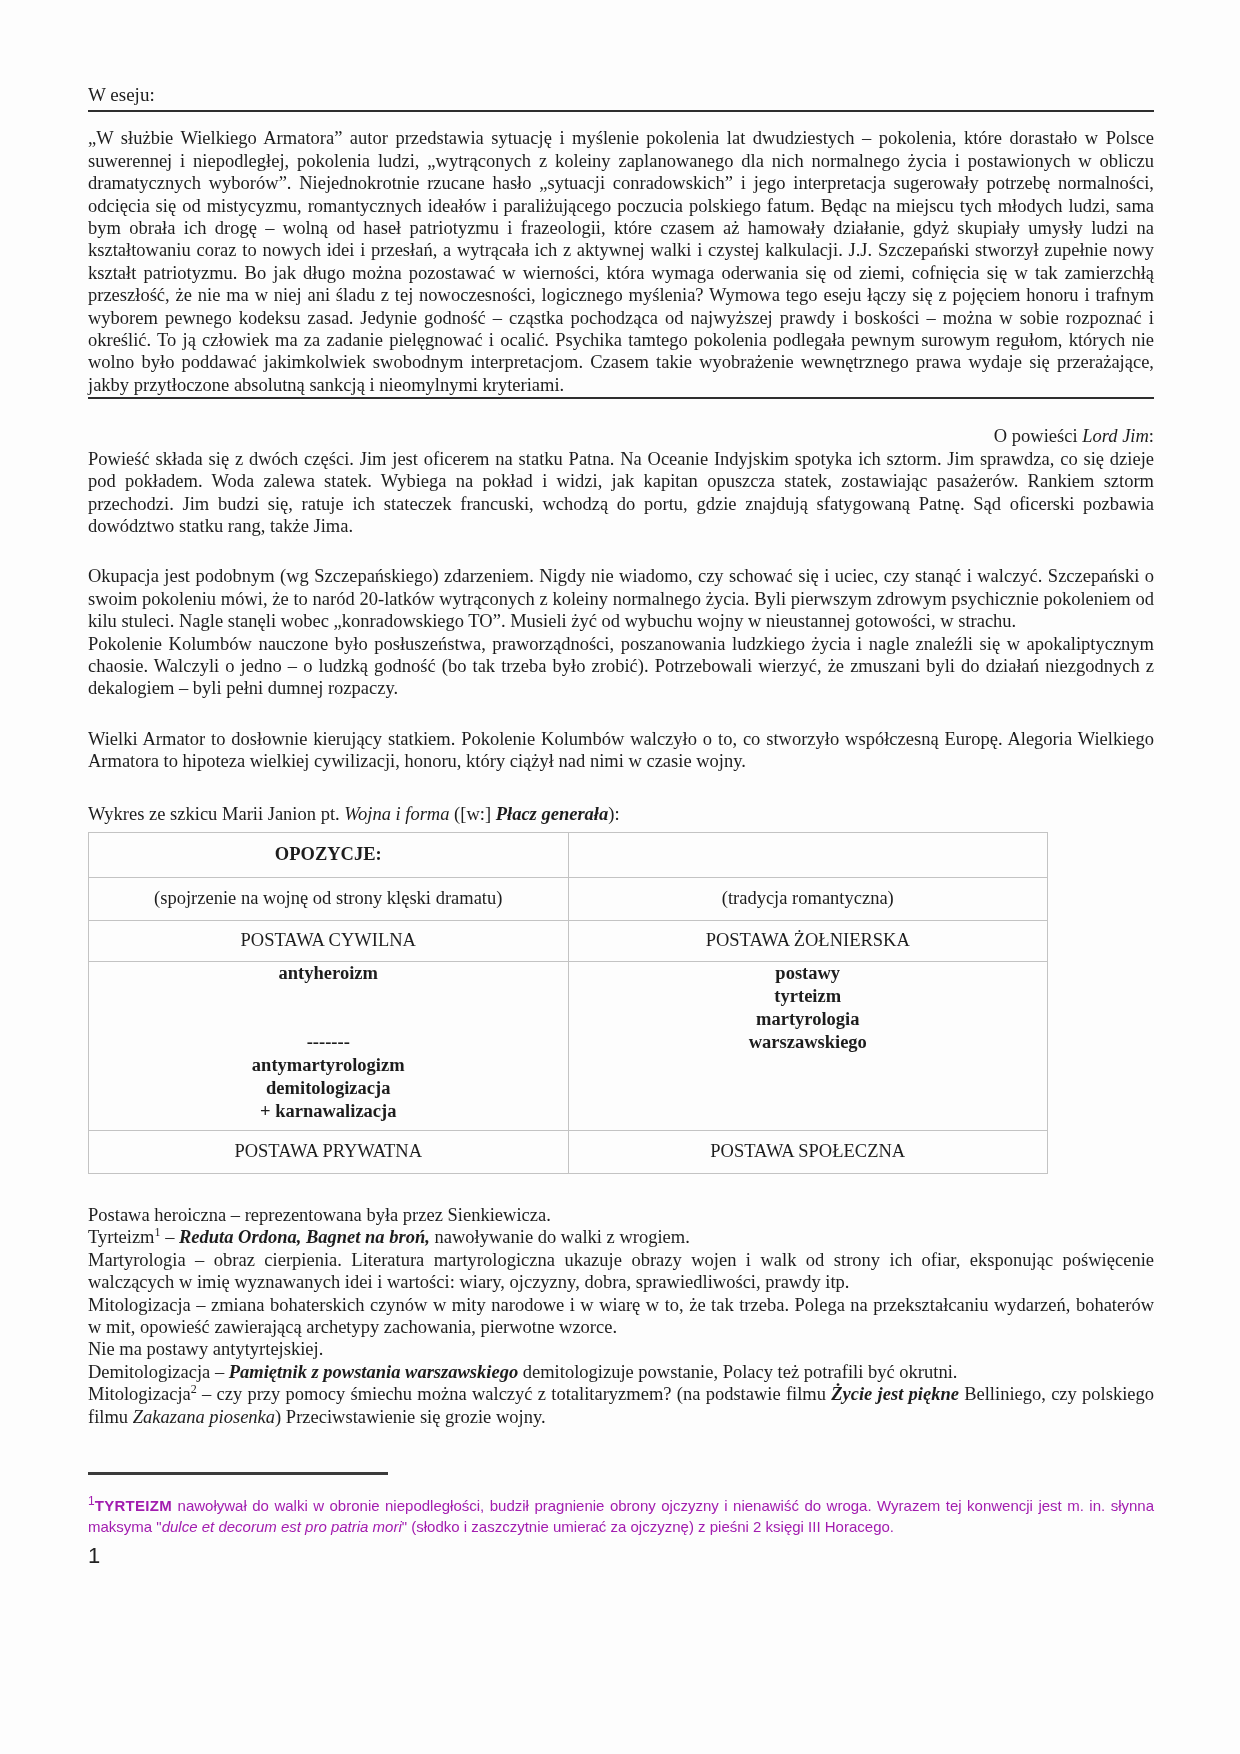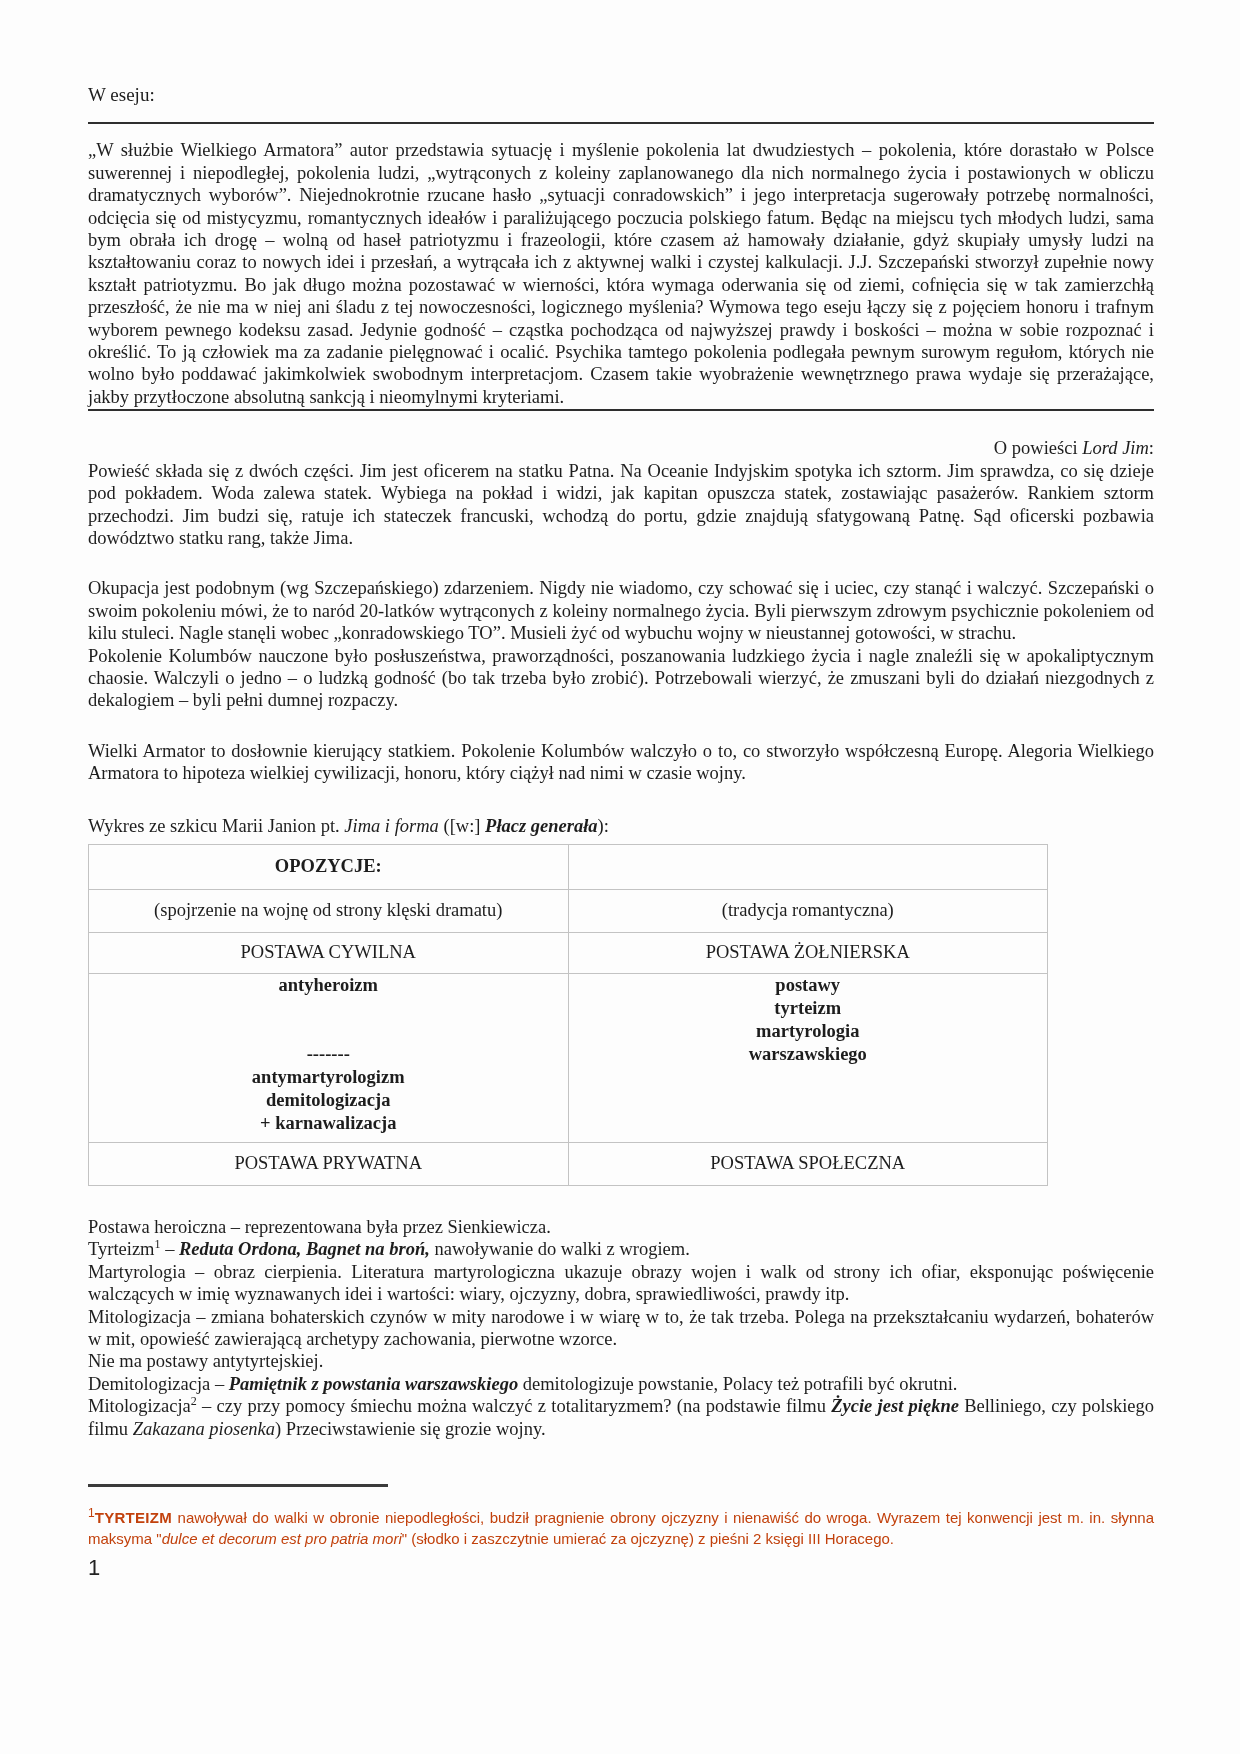--- a/index.html
+++ b/index.html
@@ -14,21 +14,21 @@
     box-sizing:border-box;
     width:1240px;height:1754px;
     padding:84px 86px 0 88px;
     position:relative;
   }
   .body-text{font-size:18.5px;line-height:22.4px;}
 
   .doc-header{
     font-size:19px;
     border-bottom:2px solid #2e2e2e;
-    padding-bottom:16px;
+    padding-bottom:4px;
   }
 
   .essay-par{
     margin-top:15px;
     text-align:justify;
     border-bottom:2px solid #2e2e2e;
     padding-bottom:1px;
   }
 
   .right-head{
@@ -72,21 +72,21 @@
   .fn-rule{
     width:300px;
     border-top:3px solid #3b3b3b;
     margin-bottom:8px;
   }
   .fn-text{
     font-family:"Liberation Sans", sans-serif;
     font-size:15px;
     line-height:21px;
     text-align:justify;
-    color:#c2410c;
+    color:#a21caf;
     margin-top:20px;
   }
   .fn-term{font-weight:bold;letter-spacing:0.3px;}
   .page-number{
     font-family:"Liberation Sans", sans-serif;
     font-size:22px;
     margin-top:6px;
     color:#222;
   }
 </style>
@@ -101,21 +101,21 @@
 
   <div class="right-head body-text"><span>O powieści </span><span class="it">Lord Jim</span><span>:</span></div>
 
   <div class="jpar body-text">Powieść składa się z dwóch części. Jim jest oficerem na statku Patna. Na Oceanie Indyjskim spotyka ich sztorm. Jim sprawdza, co się dzieje pod pokładem. Woda zalewa statek. Wybiega na pokład i widzi, jak kapitan opuszcza statek, zostawiając pasażerów. Rankiem sztorm przechodzi. Jim budzi się, ratuje ich stateczek francuski, wchodzą do portu, gdzie znajdują sfatygowaną Patnę. Sąd oficerski pozbawia dowództwo statku rang, także Jima.</div>
 
   <div class="jpar body-text gap28">Okupacja jest podobnym (wg Szczepańskiego) zdarzeniem. Nigdy nie wiadomo, czy schować się i uciec, czy stanąć i walczyć. Szczepański o swoim pokoleniu mówi, że to naród 20-latków wytrąconych z koleiny normalnego życia. Byli pierwszym zdrowym psychicznie pokoleniem od kilu stuleci. Nagle stanęli wobec „konradowskiego TO”. Musieli żyć od wybuchu wojny w nieustannej gotowości, w strachu.</div>
   <div class="jpar body-text">Pokolenie Kolumbów nauczone było posłuszeństwa, praworządności, poszanowania ludzkiego życia i nagle znaleźli się w apokaliptycznym chaosie. Walczyli o jedno – o ludzką godność (bo tak trzeba było zrobić). Potrzebowali wierzyć, że zmuszani byli do działań niezgodnych z dekalogiem – byli pełni dumnej rozpaczy.</div>
 
   <div class="jpar body-text gap28">Wielki Armator to dosłownie kierujący statkiem. Pokolenie Kolumbów walczyło o to, co stworzyło współczesną Europę. Alegoria Wielkiego Armatora to hipoteza wielkiej cywilizacji, honoru, który ciążył nad nimi w czasie wojny.</div>
 
-  <div class="chart-caption body-text"><span>Wykres ze szkicu Marii Janion pt. </span><span class="it">Jima i forma</span><span> ([w:] </span><span class="bi">Płacz generała</span><span>):</span></div>
+  <div class="chart-caption body-text"><span>Wykres ze szkicu Marii Janion pt. </span><span class="it">Wojna i forma</span><span> ([w:] </span><span class="bi">Płacz generała</span><span>):</span></div>
 
   <table class="opp">
     <colgroup>
         <col style="width:50%">
         <col style="width:50%">
       </colgroup>
     <tbody>
         <tr>
       <td class="r1">OPOZYCJE:</td>
       <td class="r1"></td>

